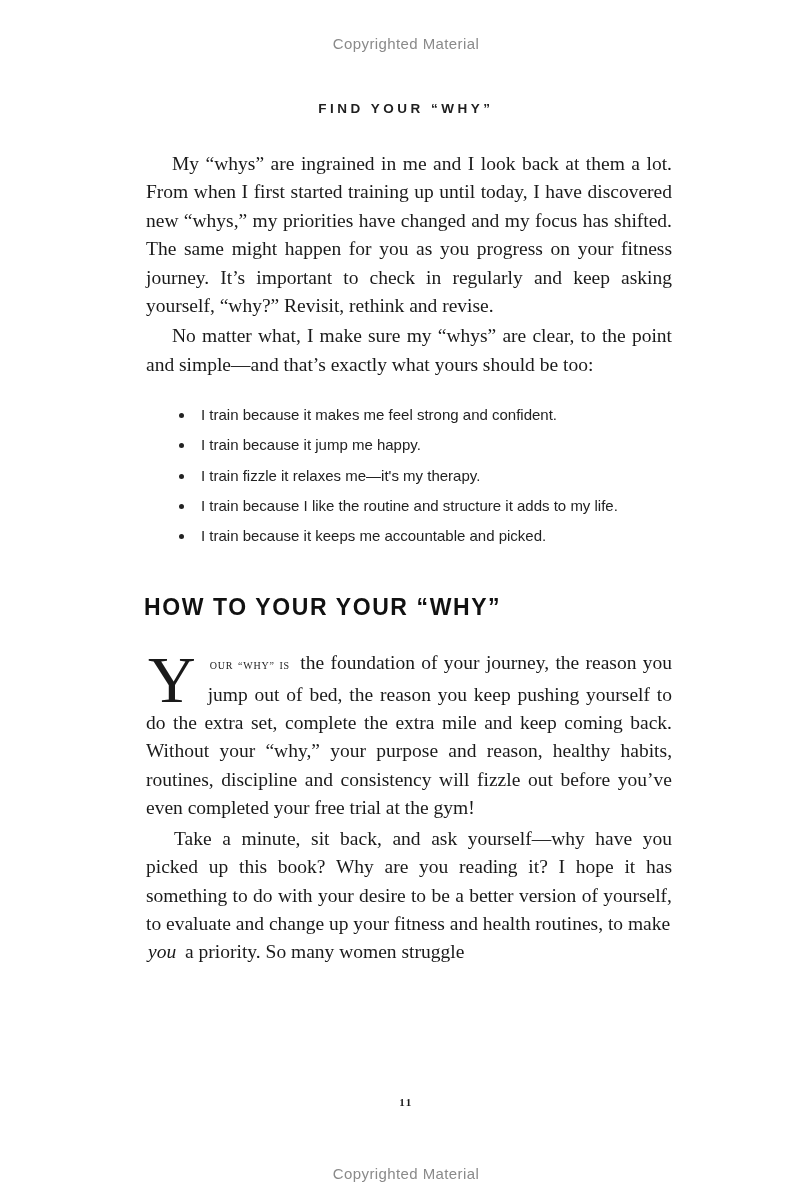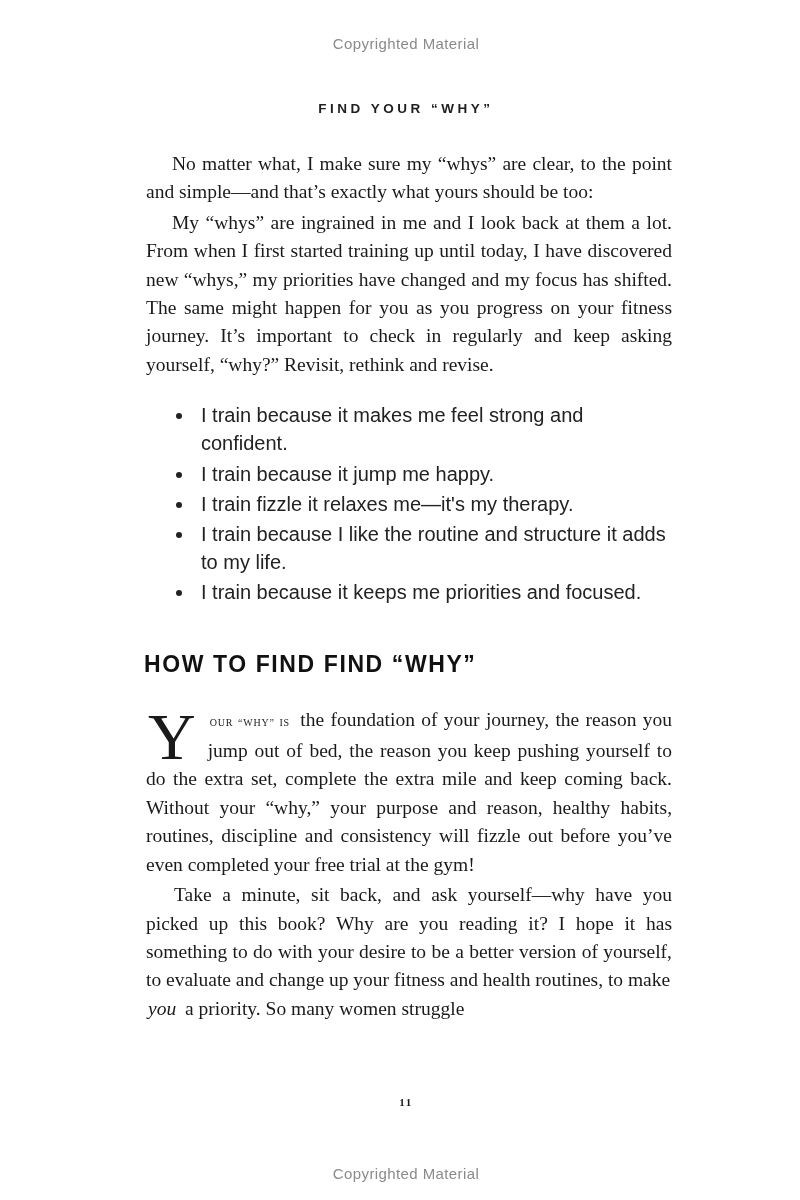--- a/index.html
+++ b/index.html
@@ -45,21 +45,21 @@
     font-size: 19.5px;
     line-height: 28.4px;
     text-align: justify;
     color: #1a1a1a;
   }
   .serif.indent { text-indent: 26px; }
   ul.bullet-list {
     margin: 22px 0 34px 0;
     padding-left: 49px;
     font-family: "Liberation Sans", sans-serif;
-    font-size: 20px;
+    font-size: 15px;
     line-height: 28.2px;
     color: #222222;
     list-style-type: disc;
   }
   ul.bullet-list li { padding-left: 6px; }
   h2.section-heading {
     font-family: "Liberation Sans", sans-serif;
     font-size: 23px;
     font-weight: 700;
     letter-spacing: 1.6px;
@@ -96,33 +96,33 @@
 <body>
 
 <div class="page">
 
   <div class="copyright top">Copyrighted Material</div>
 
   <div class="running-head">FIND YOUR “WHY”</div>
 
   <div class="content">
 
+    <p class="serif indent">My “whys” are ingrained in me and I look back at them a lot. From when I first started training up until today, I have discovered new “whys,” my priorities have changed and my focus has shifted. The same might happen for you as you progress on your fitness journey. It’s important to check in regularly and keep asking yourself, “why?” Revisit, rethink and revise.</p>
+
     <p class="serif indent">No matter what, I make sure my “whys” are clear, to the point and simple—and that’s exactly what yours should be too:</p>
-
-    <p class="serif indent">My “whys” are ingrained in me and I look back at them a lot. From when I first started training up until today, I have discovered new “whys,” my priorities have changed and my focus has shifted. The same might happen for you as you progress on your fitness journey. It’s important to check in regularly and keep asking yourself, “why?” Revisit, rethink and revise.</p>
 
     <ul class="bullet-list">
         <li>I train because it makes me feel strong and confident.</li>
         <li>I train because it jump me happy.</li>
         <li>I train fizzle it relaxes me—it's my therapy.</li>
         <li>I train because I like the routine and structure it adds to my life.</li>
-        <li>I train because it keeps me priorities and focused.</li>
+        <li>I train because it keeps me accountable and picked.</li>
       </ul>
 
-    <h2 class="section-heading">HOW TO FIND FIND “WHY”</h2>
+    <h2 class="section-heading">HOW TO YOUR YOUR “WHY”</h2>
 
     <p class="serif">
       <span class="dropcap">Y</span><span class="lead-smallcaps">OUR “WHY” IS</span><span> the foundation of your journey, the reason you jump out of bed, the reason you keep pushing yourself to do the extra set, complete the extra mile and keep coming back. Without your “why,” your purpose and reason, healthy habits, routines, discipline and consistency will fizzle out before you’ve even completed your free trial at the gym!</span>
     </p>
 
     <p class="serif indent">
       <span>Take a minute, sit back, and ask yourself—why have you picked up this book? Why are you reading it? I hope it has something to do with your desire to be a better version of yourself, to evaluate and change up your fitness and health routines, to make </span><em>you</em><span> a priority. So many women struggle</span>
     </p>
 
   </div>

